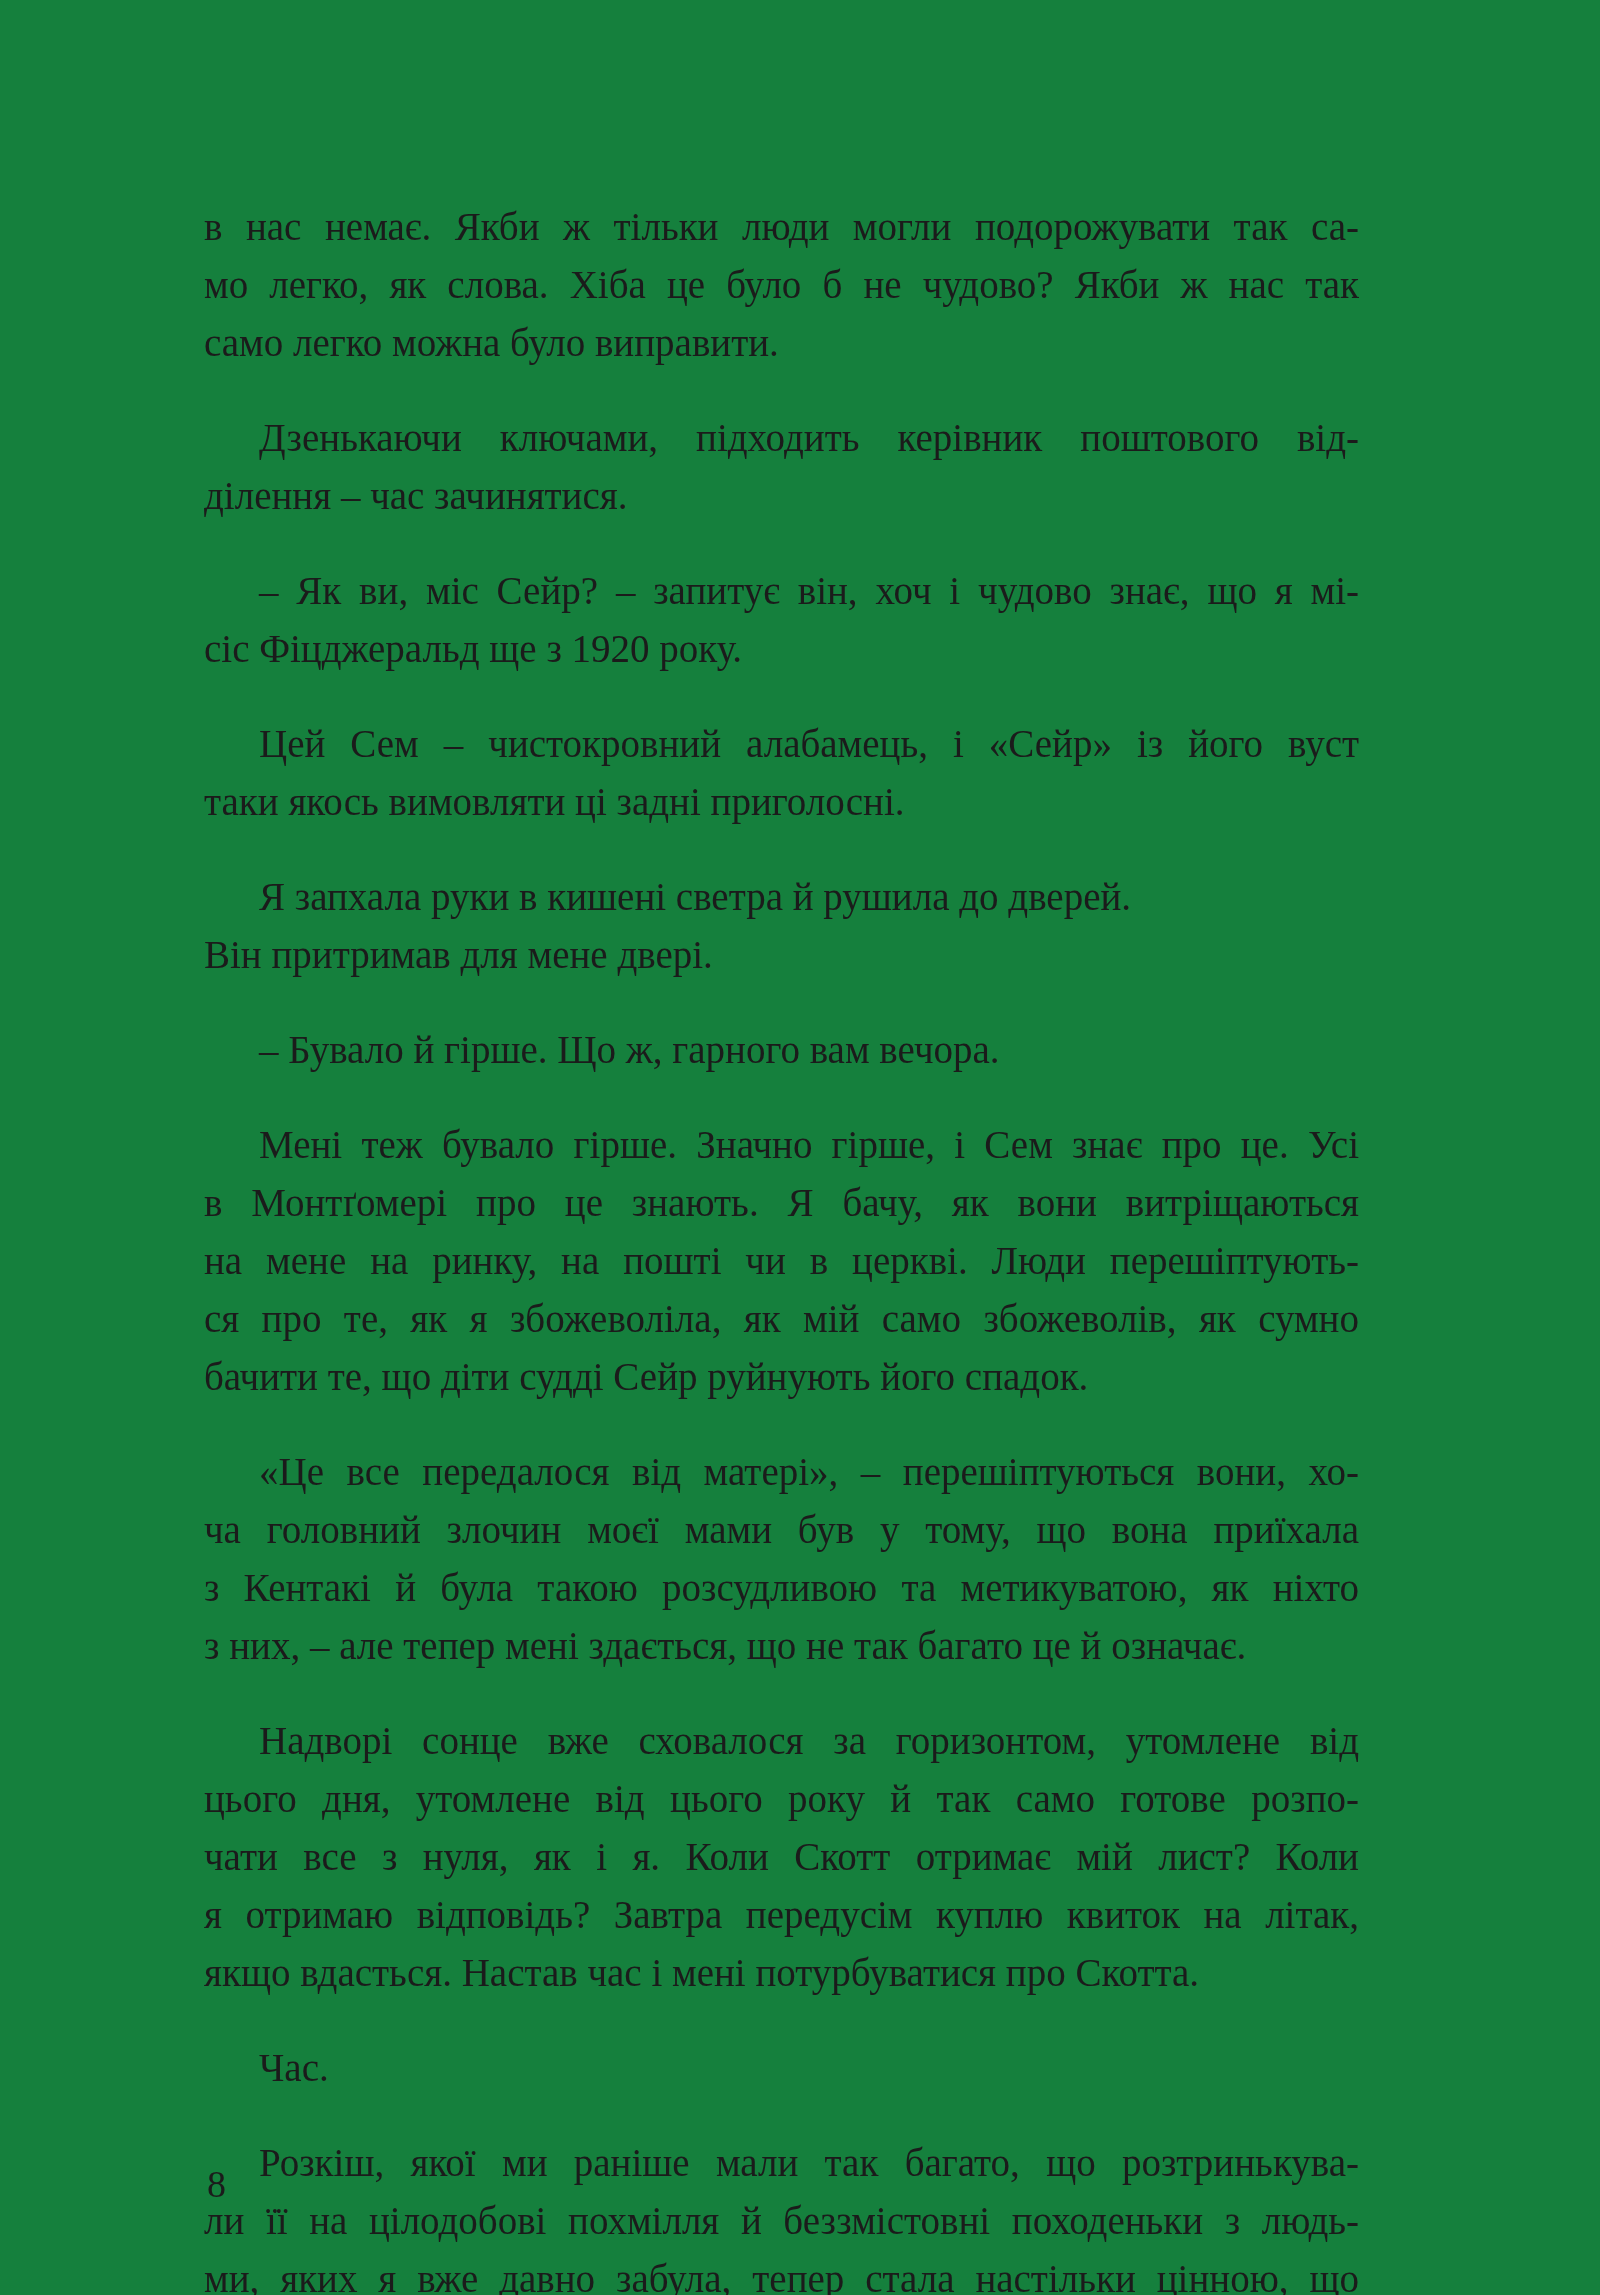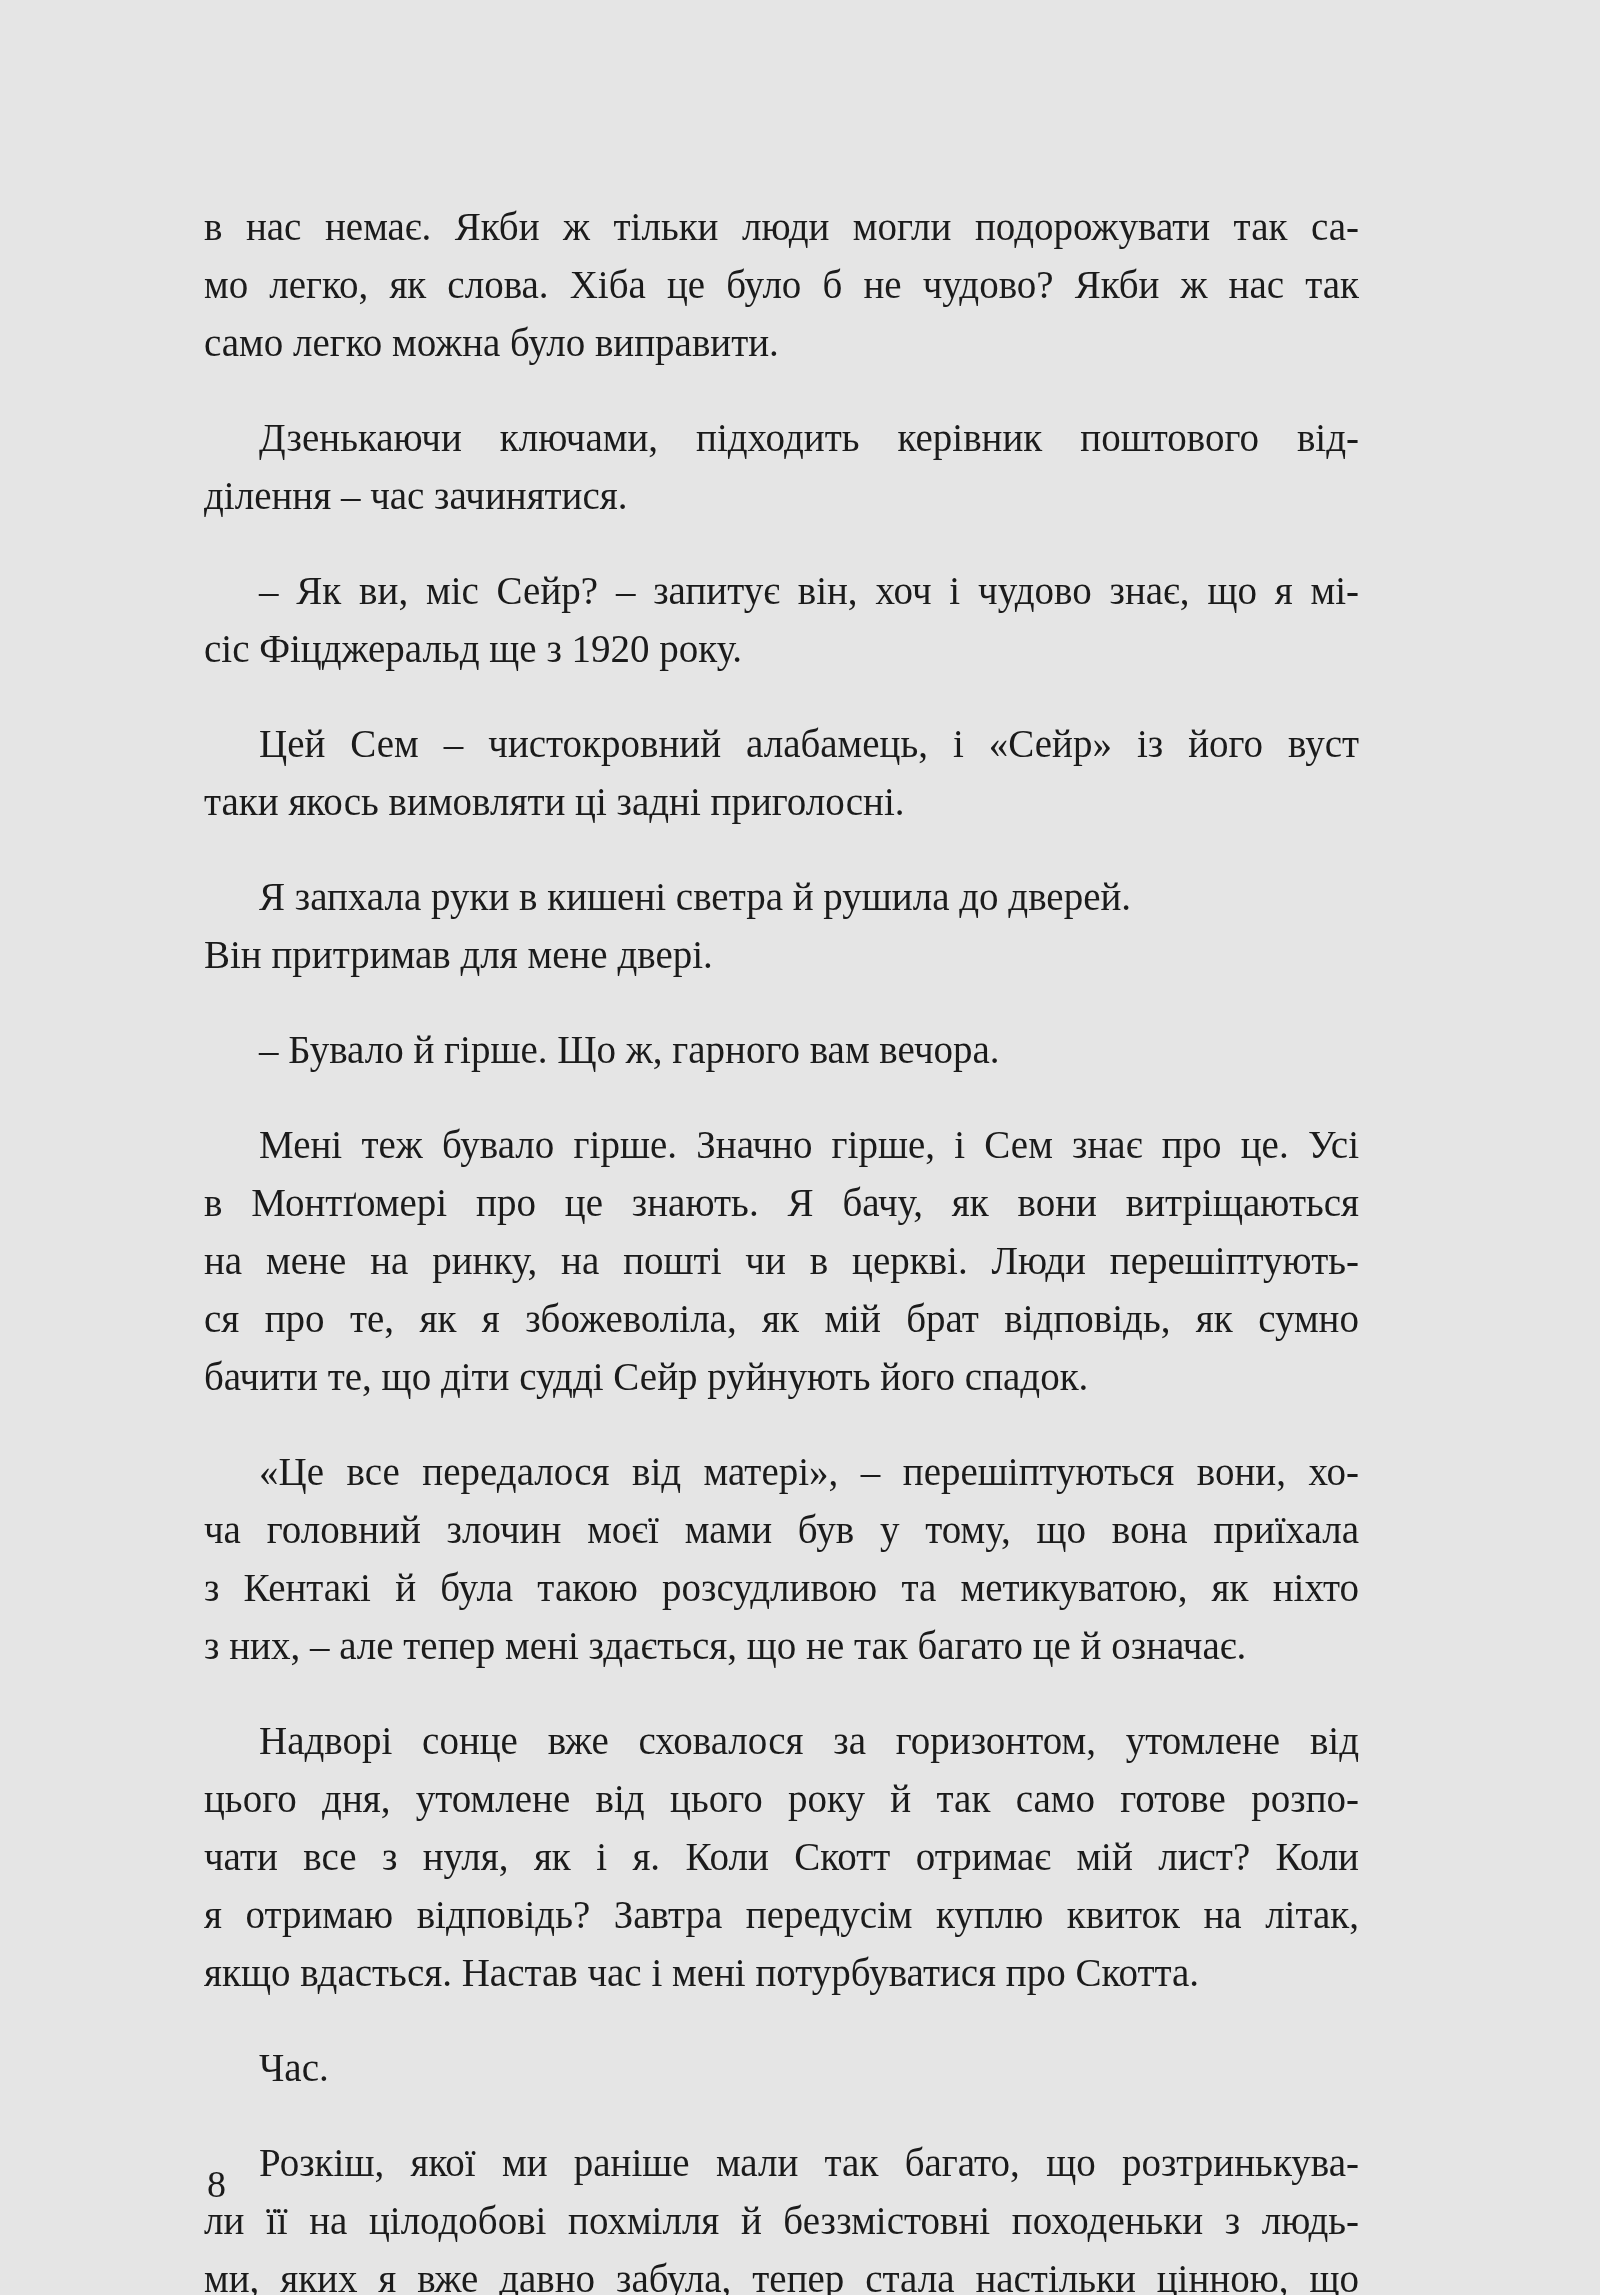--- a/index.html
+++ b/index.html
@@ -6,21 +6,21 @@
   html, body {
     width: 1601px;
     height: 2295px;
     background: #ffffff;
     font-family: "Liberation Serif", "DejaVu Serif", serif;
   }
   .page {
     position: relative;
     width: 1601px;
     height: 2295px;
-    background: #e5e5e5;
+    background: #15803d;
     color: #1b1b1b;
     overflow: hidden;
   }
   .text-block {
     position: absolute;
     left: 204px;
     top: 198px;
     width: 1155px;
     font-size: 39px;
     line-height: 58px;
@@ -60,21 +60,21 @@
       <div class="line indent full">– Як ви, міс Сейр? – запитує він, хоч і чудово знає, що я мі-</div>
       <div class="line">сіс Фіцджеральд ще з 1920 року.</div>
       <div class="line indent full">Цей Сем – чистокровний алабамець, і «Сейр» із його вуст</div>
       <div class="line">таки якось вимовляти ці задні приголосні.</div>
       <div class="line indent">Я запхала руки в кишені светра й рушила до дверей.</div>
       <div class="line">Він притримав для мене двері.</div>
       <div class="line indent">– Бувало й гірше. Що ж, гарного вам вечора.</div>
       <div class="line indent full">Мені теж бувало гірше. Значно гірше, і Сем знає про це. Усі</div>
       <div class="line full">в Монтґомері про це знають. Я бачу, як вони витріщаються</div>
       <div class="line full">на мене на ринку, на пошті чи в церкві. Люди перешіптують-</div>
-      <div class="line full">ся про те, як я збожеволіла, як мій брат відповідь, як сумно</div>
+      <div class="line full">ся про те, як я збожеволіла, як мій само збожеволів, як сумно</div>
       <div class="line">бачити те, що діти судді Сейр руйнують його спадок.</div>
       <div class="line indent full">«Це все передалося від матері», – перешіптуються вони, хо-</div>
       <div class="line full">ча головний злочин моєї мами був у тому, що вона приїхала</div>
       <div class="line full">з Кентакі й була такою розсудливою та метикуватою, як ніхто</div>
       <div class="line">з них, – але тепер мені здається, що не так багато це й означає.</div>
       <div class="line indent full">Надворі сонце вже сховалося за горизонтом, утомлене від</div>
       <div class="line full">цього дня, утомлене від цього року й так само готове розпо-</div>
       <div class="line full">чати все з нуля, як і я. Коли Скотт отримає мій лист? Коли</div>
       <div class="line full">я отримаю відповідь? Завтра передусім куплю квиток на літак,</div>
       <div class="line">якщо вдасться. Настав час і мені потурбуватися про Скотта.</div>

